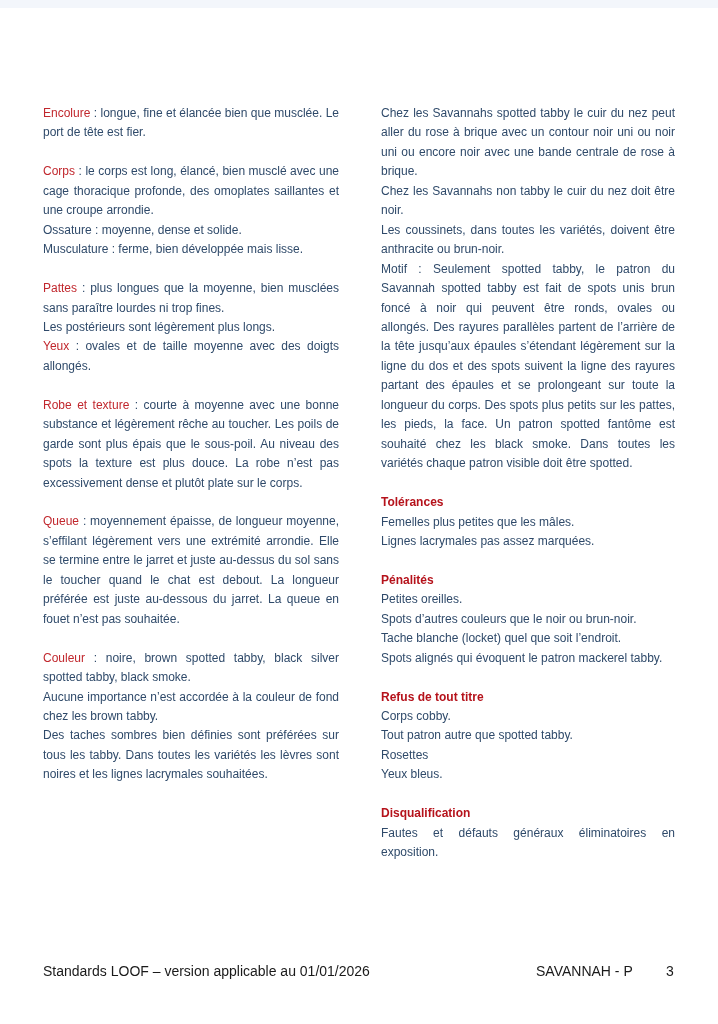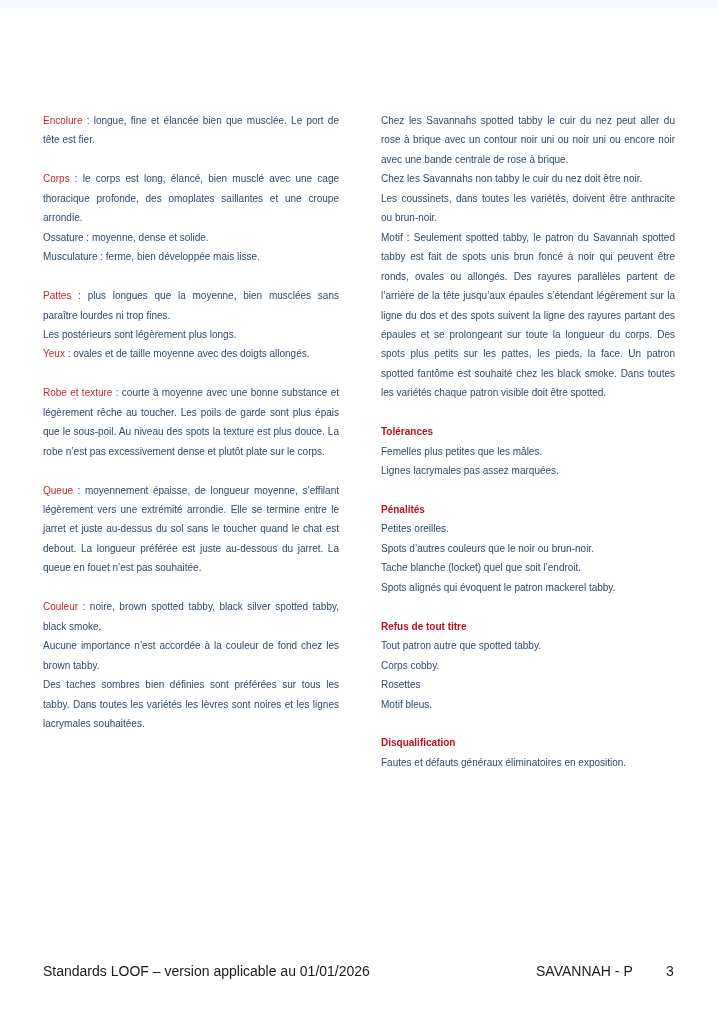--- a/index.html
+++ b/index.html
@@ -1,19 +1,19 @@
 <!DOCTYPE html>
 <html><head>
 <meta charset="utf-8">
 <style>
   html, body { margin:0; padding:0; }
   body { width:718px; height:1024px; background:#ffffff; position:relative; overflow:hidden;
          font-family:"Liberation Sans", sans-serif; }
   .topband { position:absolute; left:0; top:0; width:718px; height:8px; background:#f3f6fb; }
-  .col { position:absolute; top:111px; font-size:10px; line-height:19.45px; color:#2f4a6a; }
+  .col { position:absolute; top:104px; font-size:12px; line-height:19.45px; color:#2f4a6a; }
   .col.left { left:43px; width:296px; }
   .col.right { left:381px; width:294px; }
   .para { margin:0 0 19.45px 0; text-align:justify; }
   .line { display:block; }
   .label { color:#c1272d; }
   .heading { color:#b5121b; font-weight:bold; display:block; }
   .block { margin:0 0 19.45px 0; }
   .footer { position:absolute; top:963px; font-family:"Liberation Sans", sans-serif; font-size:14px; color:#1a1a1a; }
   .f-left { left:43px; }
   .f-mid { left:536px; }
@@ -82,24 +82,24 @@
   <div class="block">
     <span class="heading">Pénalités</span>
     <span class="line">Petites oreilles.</span>
     <span class="line just">Spots d’autres couleurs que le noir ou brun-noir.</span>
     <span class="line">Tache blanche (locket) quel que soit l’endroit.</span>
     <span class="line">Spots alignés qui évoquent le patron mackerel tabby.</span>
   </div>
 
   <div class="block">
     <span class="heading">Refus de tout titre</span>
+    <span class="line">Corps cobby.</span>
     <span class="line">Tout patron autre que spotted tabby.</span>
-    <span class="line">Corps cobby.</span>
     <span class="line">Rosettes</span>
-    <span class="line">Motif bleus.</span>
+    <span class="line">Yeux bleus.</span>
   </div>
 
   <div class="block">
     <span class="heading">Disqualification</span>
     <span class="line just">Fautes et défauts généraux éliminatoires en exposition.</span>
   </div>
 </div>
 
 <div class="footer f-left">Standards LOOF – version applicable au 01/01/2026</div>
 <div class="footer f-mid">SAVANNAH - P</div>

